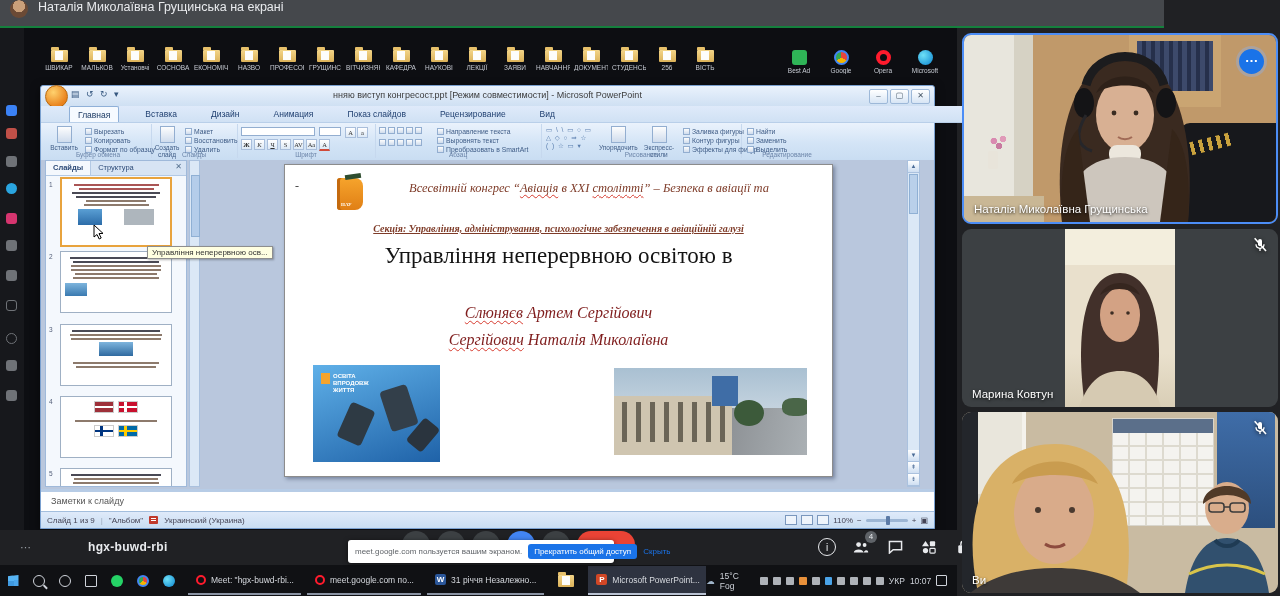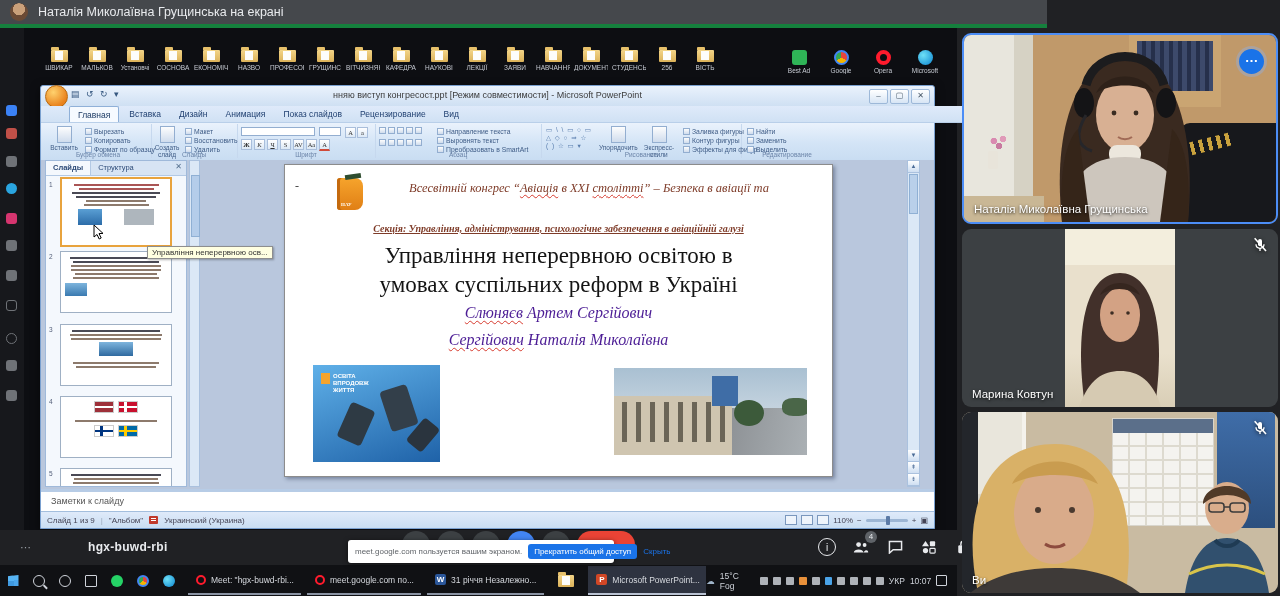--- a/index.html
+++ b/index.html
@@ -1,41 +1,41 @@
 <!DOCTYPE html>
 <html><head>
 <meta charset="utf-8">
 <style>
   html,body{margin:0;padding:0}
   body{width:1280px;height:596px;overflow:hidden;background:#202124;font-family:"Liberation Sans",sans-serif;position:relative}
   .abs{position:absolute}
   .ser{font-family:"Liberation Serif","DejaVu Serif",serif}
   
-  .topbar{left:0;top:0;width:1047px;height:28px;background:#45484c;display:flex;align-items:center;gap:10px;padding-left:10px;box-sizing:border-box;border-bottom:4px solid #15803d}
+  .topbar{left:0;top:0;width:1164px;height:28px;background:#45484c;display:flex;align-items:flex-start;gap:10px;padding-left:10px;box-sizing:border-box;border-bottom:2px solid #15803d}
   .avatar{width:18px;height:18px;border-radius:50%;background:radial-gradient(circle at 50% 35%,#caa07a 0 40%,#6b4a35 42%)}
   .topbar-text{color:#e8eaed;font-size:12.5px}
   
   .shared{left:0;top:28px;width:957px;height:568px;background:#0d0e12}
   .rail{left:0;top:28px;width:24px;height:502px;background:#17181c}
   .railico{position:absolute;left:6px;width:11px;height:11px;border-radius:3px;background:#6f7277}
   .dicon{width:34px;flex:0 0 auto;text-align:center}
   .folder{width:17px;height:12px;margin:0 auto;background:linear-gradient(#f2d488,#dcb259);border-radius:1px;position:relative}
   .folder::before{content:'';position:absolute;top:-3px;left:0;width:8px;height:3px;background:#e6c06a;border-radius:1px 1px 0 0}
   .folder::after{content:'';position:absolute;top:1px;left:4px;width:8px;height:9px;background:#fdfdfb}
   .dlabel{font-size:6.5px;color:#c6cad2;white-space:nowrap;overflow:hidden;margin-top:2px}
   .appico{width:15px;height:15px;border-radius:50%;margin:0 auto}
   
   .ppt{left:40px;top:85px;width:895px;height:444px;background:#cfe0f3;border:1px solid #7aa0cf;border-radius:3px 3px 0 0;box-shadow:0 3px 10px rgba(0,0,0,.55);box-sizing:border-box}
   .ttl{left:0;top:0;width:893px;height:20px;background:linear-gradient(#eaf2fc,#cfe0f3);border-radius:3px 3px 0 0}
   .office{left:4px;top:-1px;width:21px;height:21px;border-radius:50%;background:radial-gradient(circle at 35% 30%,#ffd26e,#e9821d 70%);border:1px solid #b96a10}
   .qat{left:30px;top:3px;font-size:9px;color:#35577f;letter-spacing:2px}
   .wtitle{left:120px;right:120px;top:4px;text-align:center;font-size:9px;color:#3c3c3c;white-space:nowrap;overflow:hidden}
   .wbtns{right:4px;top:3px;display:flex;gap:2px}
   .wbtn{width:17px;height:13px;border:1px solid #9db8d8;background:linear-gradient(#ffffff,#d7e5f5);font-size:8px;line-height:12px;text-align:center;color:#456;border-radius:2px}
-  .tabs{left:0;top:20px;width:981px;height:17px;background:linear-gradient(#dfeafa,#d0e1f4);border-bottom:1px solid #b9cfe9;display:flex;gap:2px;padding-left:28px;box-sizing:border-box}
+  .tabs{left:0;top:20px;width:981px;height:17px;background:linear-gradient(#dfeafa,#d0e1f4);border-bottom:1px solid #b9cfe9;display:flex;gap:18px;padding-left:28px;box-sizing:border-box}
   .pptab{font-size:8.5px;color:#1f3f70;padding:3px 8px 0;white-space:nowrap}
   .pptab:first-child{background:#f6faff;border:1px solid #8fb0d8;border-bottom:none;border-radius:2px 2px 0 0;color:#15345f}
   .ribbon{left:0;top:37px;width:893px;height:37px;background:linear-gradient(#eaf2fc,#d3e4f6 55%,#c9ddf2);border-bottom:1px solid #b4cbe8}
   .rgrp{position:absolute;top:1px;height:34px;border-right:1px solid #c6d8ee}
   .glab{position:absolute;left:0;right:0;bottom:0;text-align:center;font-size:6.5px;color:#6b84a8;white-space:nowrap}
   .bigbtn{position:absolute;top:2px;width:34px;text-align:center;font-size:6.5px;color:#3f5c86}
   .bigic{width:13px;height:15px;margin:0 auto 1px;background:linear-gradient(#fdfdfd,#cfdced);border:1px solid #93aed0}
   .rcol{position:absolute;display:flex;flex-direction:column;gap:1px}
   .rrow{display:flex;align-items:center;gap:2px;font-size:6.8px;color:#3f5c86;white-space:nowrap;height:8px}
   .ric{width:7px;height:7px;background:linear-gradient(#fdfdfd,#cfdced);border:1px solid #93aed0;flex:0 0 auto;box-sizing:border-box}
@@ -71,21 +71,21 @@
   .spell{width:9px;height:8px;background:#c0392b;border-radius:1px;position:relative}
   .spell::after{content:'';position:absolute;left:2px;top:2px;width:5px;height:1px;background:#fff;box-shadow:0 2px 0 #fff}
   .vico{width:10px;height:8px;border:1px solid #7a97bd;background:#eef4fb}
   .ztrack{width:42px;height:3px;background:#9db6d4;position:relative;border-radius:2px}
   .zthumb{position:absolute;left:20px;top:-3px;width:4px;height:9px;background:#5b7aa6;border-radius:1px}
   
   .hdr{font-style:italic;color:#7e3b28;font-size:12.5px}
   .missp{text-decoration:underline wavy #d63b2f 1px;text-underline-offset:2px}
   .sect{font-size:10px;font-weight:bold;font-style:italic;text-decoration:underline;color:#7e3b28}
   .stitle{font-size:23px;color:#141414}
-  .sauth{font-size:16px;font-style:italic;color:#4c1d95}
+  .sauth{font-size:16px;font-style:italic;color:#7f1d1d}
   .naulogo{position:absolute;left:52px;top:13px;width:26px;height:32px;background:linear-gradient(#f6a42c,#e07f15);border-radius:3px 8px 8px 3px;box-shadow:inset 3px 0 0 #c46a0e}
   .naucap{position:absolute;left:8px;top:-4px;width:16px;height:5px;background:#2e4d2f;transform:rotate(-8deg)}
   .nautxt{position:absolute;left:4px;bottom:3px;color:#fff;font-size:5px;font-weight:bold}
   
   .mbar{left:0;top:530px;width:957px;height:35px;background:#202124}
   .mcode{left:88px;top:540px;color:#e8eaed;font-size:12px;font-weight:bold;letter-spacing:.3px}
   .raildots{left:20px;top:541px;color:#9aa0a6;font-size:11px;letter-spacing:1px}
   .mcirc{position:absolute;top:531px;width:28px;height:28px;border-radius:50%;background:#3c4043;z-index:1}
   .mcirc span{display:block;width:10px;height:10px;margin:9px auto;background:#e8eaed;border-radius:2px}
   .mcirc.blue{background:#4285f4}
@@ -434,21 +434,20 @@
 
     <div class="slide ser">
       <div class="abs" style="left:10px;top:14px;font-size:12px;color:#444">-</div>
       <div class="abs naulogo">
         <div class="naucap"></div>
         <div class="nautxt">НАУ</div>
       </div>
       <div class="abs hdr" style="left:84px;top:14px;width:440px;text-align:center;line-height:1.45"><span>Всесвітній конгрес “</span><span class="missp">Авіація</span><span> в XXI </span><span class="missp">столітті</span><span>” – Безпека в авіації та</span></div>
       <div class="abs sect" style="left:0;top:58px;width:547px;text-align:center">Секція: Управління, адміністрування, психологічне забезпечення в авіаційній галузі</div>
       <div class="abs stitle" style="left:0;top:78px;width:547px;text-align:center">Управління неперервною освітою в</div>
-      <div class="abs stitle" style="left:0;top:107px;width:547px;text-align:center">умовах суспільних реформ в Україні</div>
       <div class="abs sauth" style="left:0;top:139px;width:547px;text-align:center"><span class="missp">Слюняєв</span><span> Артем Сергійович</span></div>
       <div class="abs sauth" style="left:0;top:166px;width:547px;text-align:center"><span class="missp">Сергійович</span><span> Наталія Миколаївна</span></div>
 
       <div class="abs" style="left:28px;top:200px;width:127px;height:97px;background:linear-gradient(160deg,#5fb0e8,#1f62a8);overflow:hidden">
         <div class="abs" style="left:8px;top:8px;display:flex;gap:3px">
           <div style="width:9px;height:11px;background:#f6a42c"></div>
           <div style="width:42px;font-size:6px;font-weight:bold;color:#fff;font-family:'Liberation Sans',sans-serif;line-height:1.2">ОСВІТА ВПРОДОВЖ ЖИТТЯ</div>
         </div>
         <div class="abs" style="left:30px;top:40px;width:26px;height:38px;background:#2e3a44;transform:rotate(24deg);border-radius:4px"></div>
         <div class="abs" style="left:72px;top:22px;width:28px;height:42px;background:#333f4a;transform:rotate(-18deg);border-radius:4px"></div>

